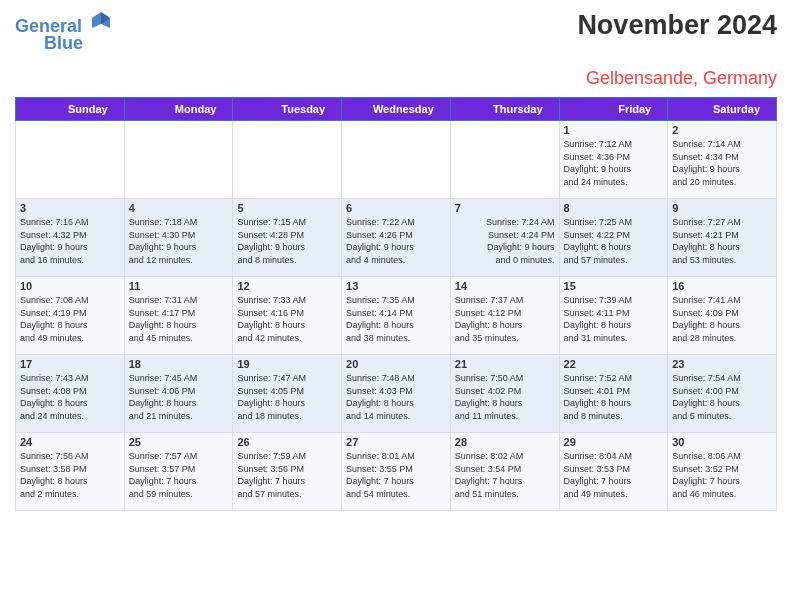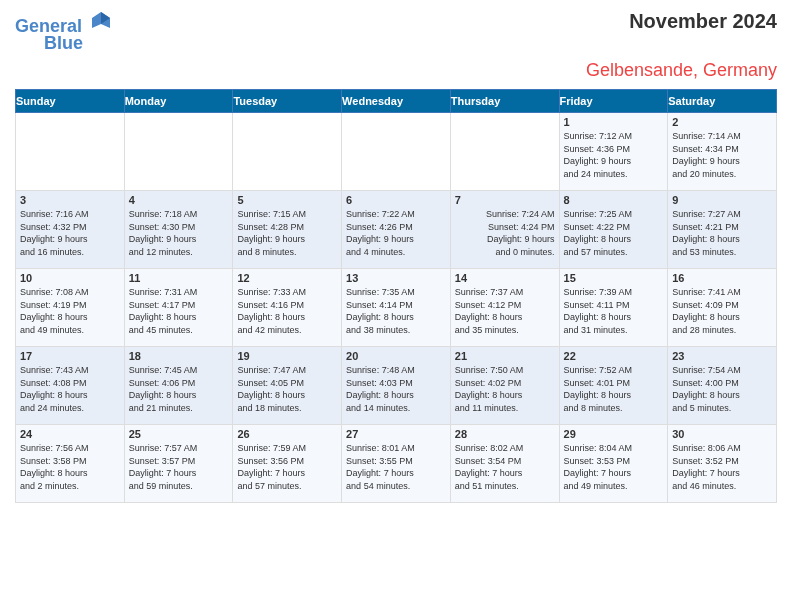--- a/index.html
+++ b/index.html
@@ -36,41 +36,41 @@
     }
     .logo-icon {
       width: 22px;
       height: 22px;
       margin-left: 3px;
     }
     .title-block {
       text-align: right;
     }
     .month-title {
-      font-size: 20px;
+      font-size: 27px;
       font-weight: bold;
       color: #333;
     }
     .location {
       font-size: 18px;
       color: #ef4444;
       margin-top: 27px;
     }
     table {
       width: 100%;
       border-collapse: collapse;
       table-layout: fixed;
     }
     thead tr th {
-      background-color: #0369a1;
+      background-color: #6d28d9;
       color: #fff;
       font-size: 11px;
       font-weight: bold;
-      padding: 5px 0;
-      text-align: left;
+      padding: 5px 16px;
+      text-align: right;
       border: 1px solid #3a76b8;
     }
     tbody tr td {
       vertical-align: top;
       border: 1px solid #ddd;
       padding: 3px 4px;
       font-size: 9px;
       color: #333;
       height: 78px;
       background: #fff;

